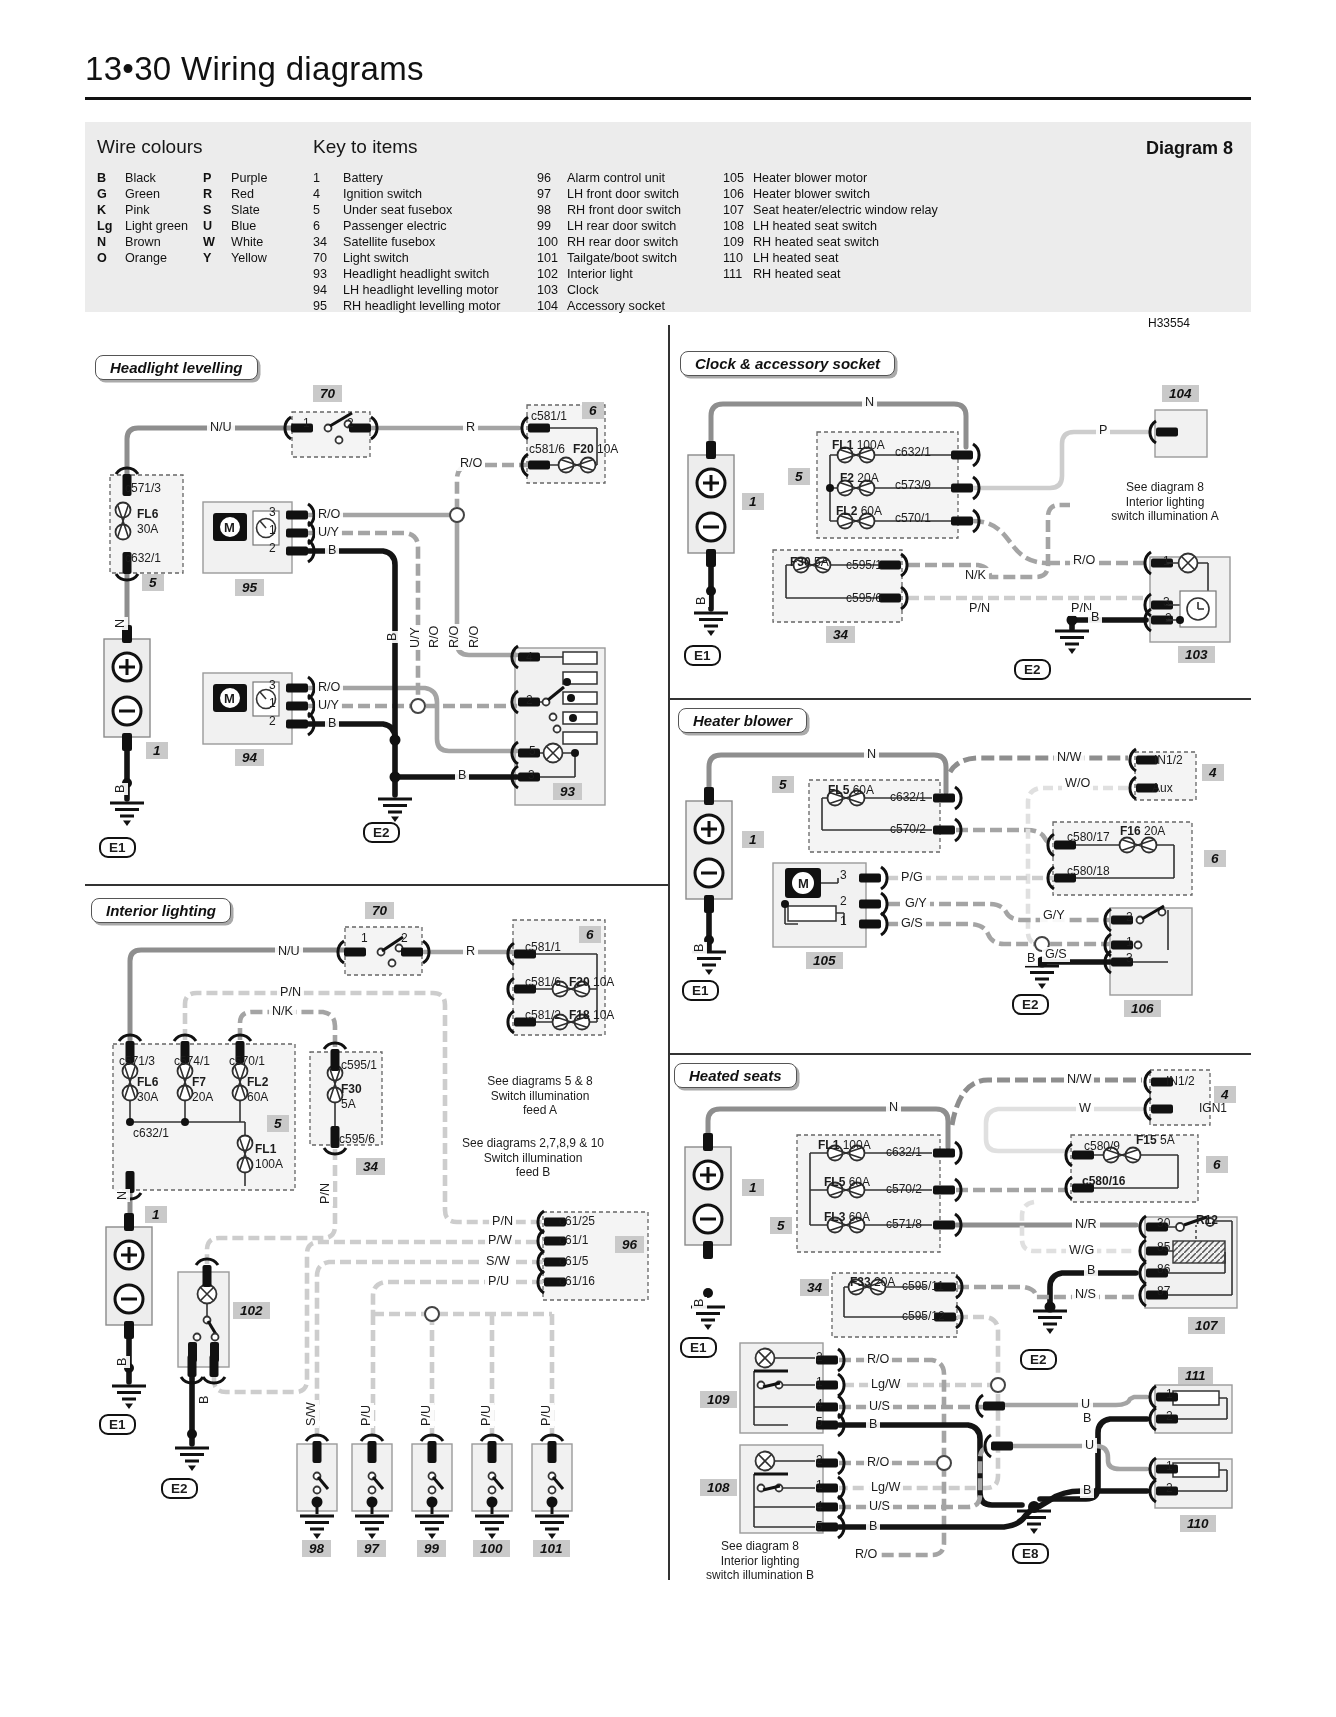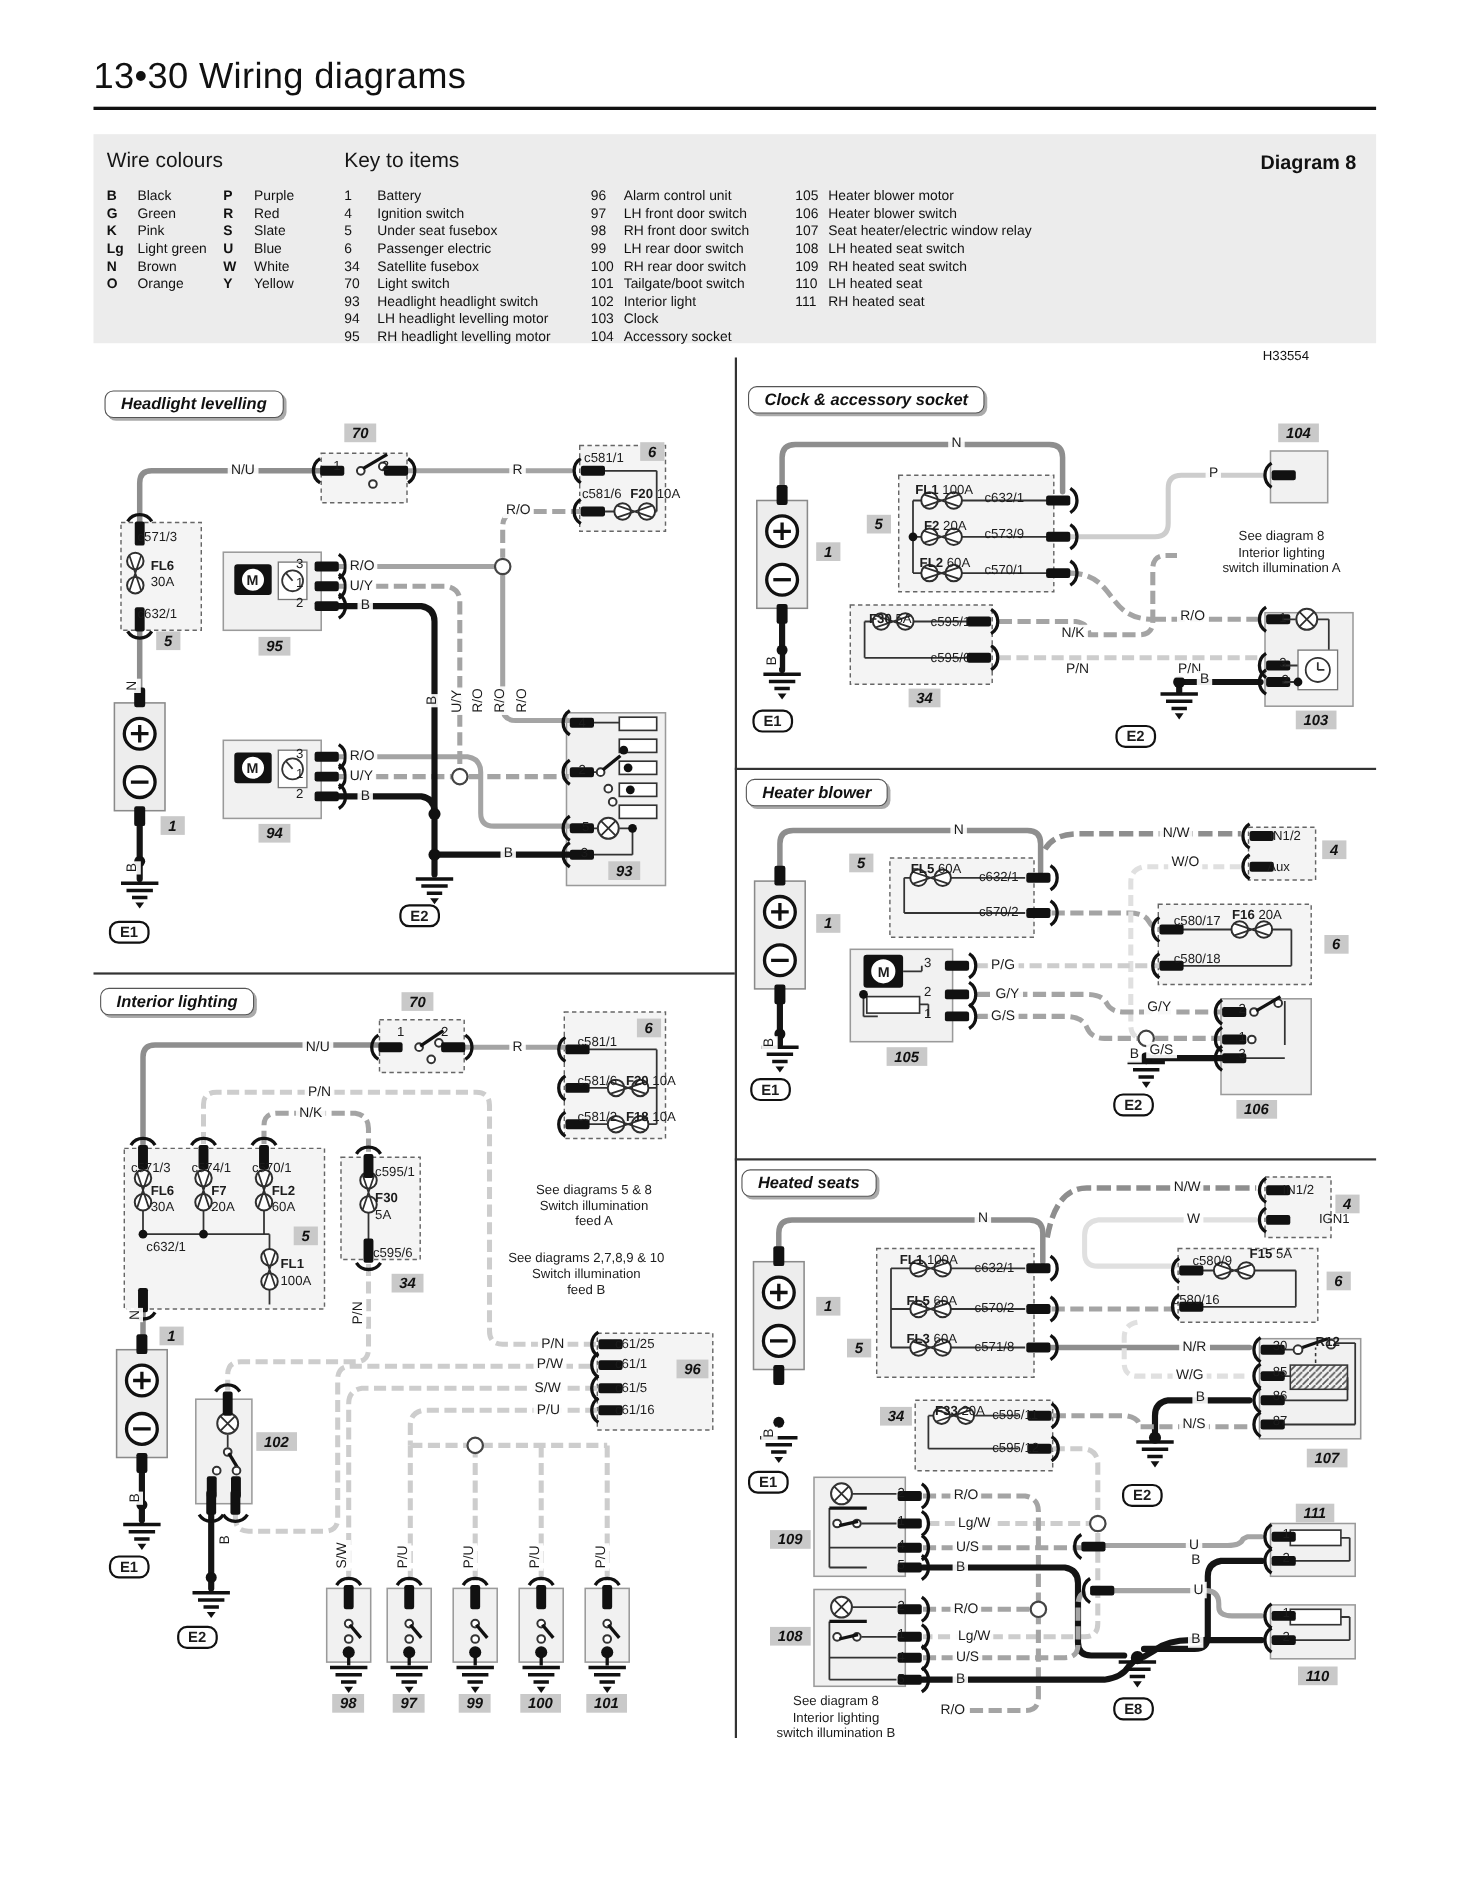--- a/index.html
+++ b/index.html
@@ -868,21 +868,21 @@
     <span class="lbl conn" style="left: 218px; top: 127px;">c570/2</span>
     <span class="lbl conn" style="left: 156px; top: 155px;"><b>FL3 </b>60A</span>
     <span class="lbl conn" style="left: 218px; top: 162px;">c571/8</span>
     <span class="lbl wl" style="left: 396px; top: 17px;">N/W</span>
     <span class="lbl wl" style="left: 408px; top: 46px;">W</span>
     <span class="lbl conn" style="left: 498px; top: 19px;">IN1/2</span>
     <span class="lbl conn" style="left: 498px; top: 46px; margin-left: 33px;">IGN1</span>
     <span class="lbl badge" style="left: 546px; top: 31px;">4</span>
     <span class="lbl conn" style="left: 416px; top: 84px;">c580/9</span>
     <span class="lbl conn" style="left: 468px; top: 78px;"><b>F15 </b>5A</span>
-    <span class="lbl conn" style="left: 398px; top: 119px;">c580/16</span>
+    <span class="lbl conn" style="left: 414px; top: 119px; font-weight: bold;">c580/16</span>
     <span class="lbl badge" style="left: 538px; top: 101px;">6</span>
     <span class="lbl wl" style="left: 404px; top: 162px;">N/R</span>
     <span class="lbl wl" style="left: 398px; top: 188px;">W/G</span>
     <span class="lbl wl" style="left: 416px; top: 208px;">B</span>
     <span class="lbl wl" style="left: 404px; top: 232px;">N/S</span>
     <span class="lbl pin" style="left: 489px; top: 161px;">30</span>
     <span class="lbl pin" style="left: 489px; top: 185px;">85</span>
     <span class="lbl pin" style="left: 489px; top: 207px;">86</span>
     <span class="lbl pin" style="left: 489px; top: 229px;">87</span>
     <span class="lbl conn" style="left: 528px; top: 158px;"><b>R12</b></span>

